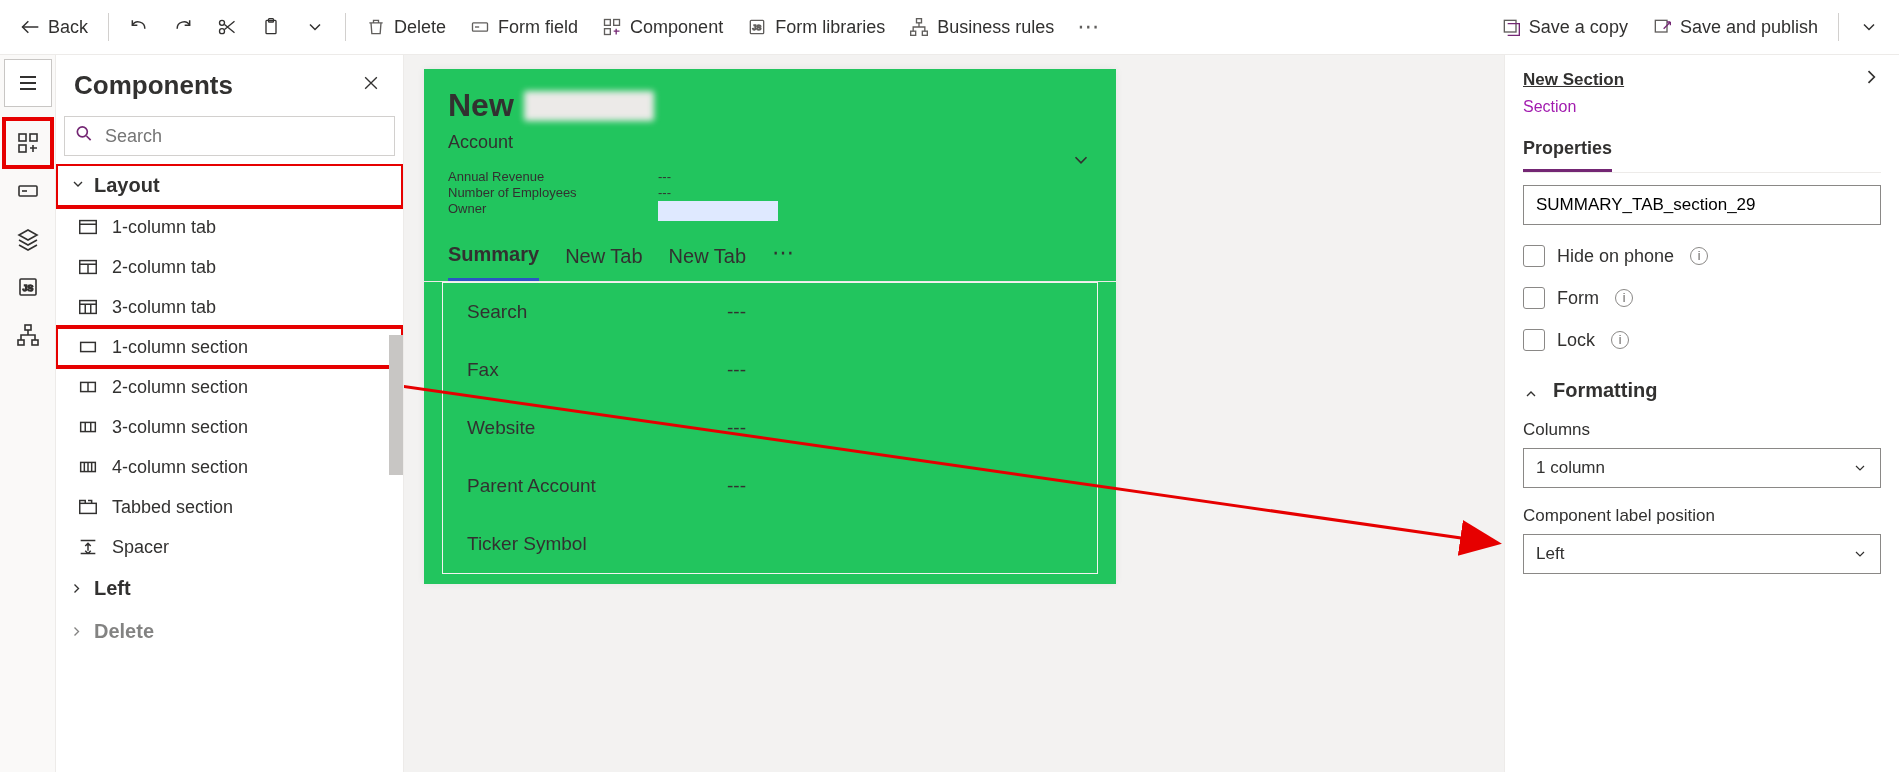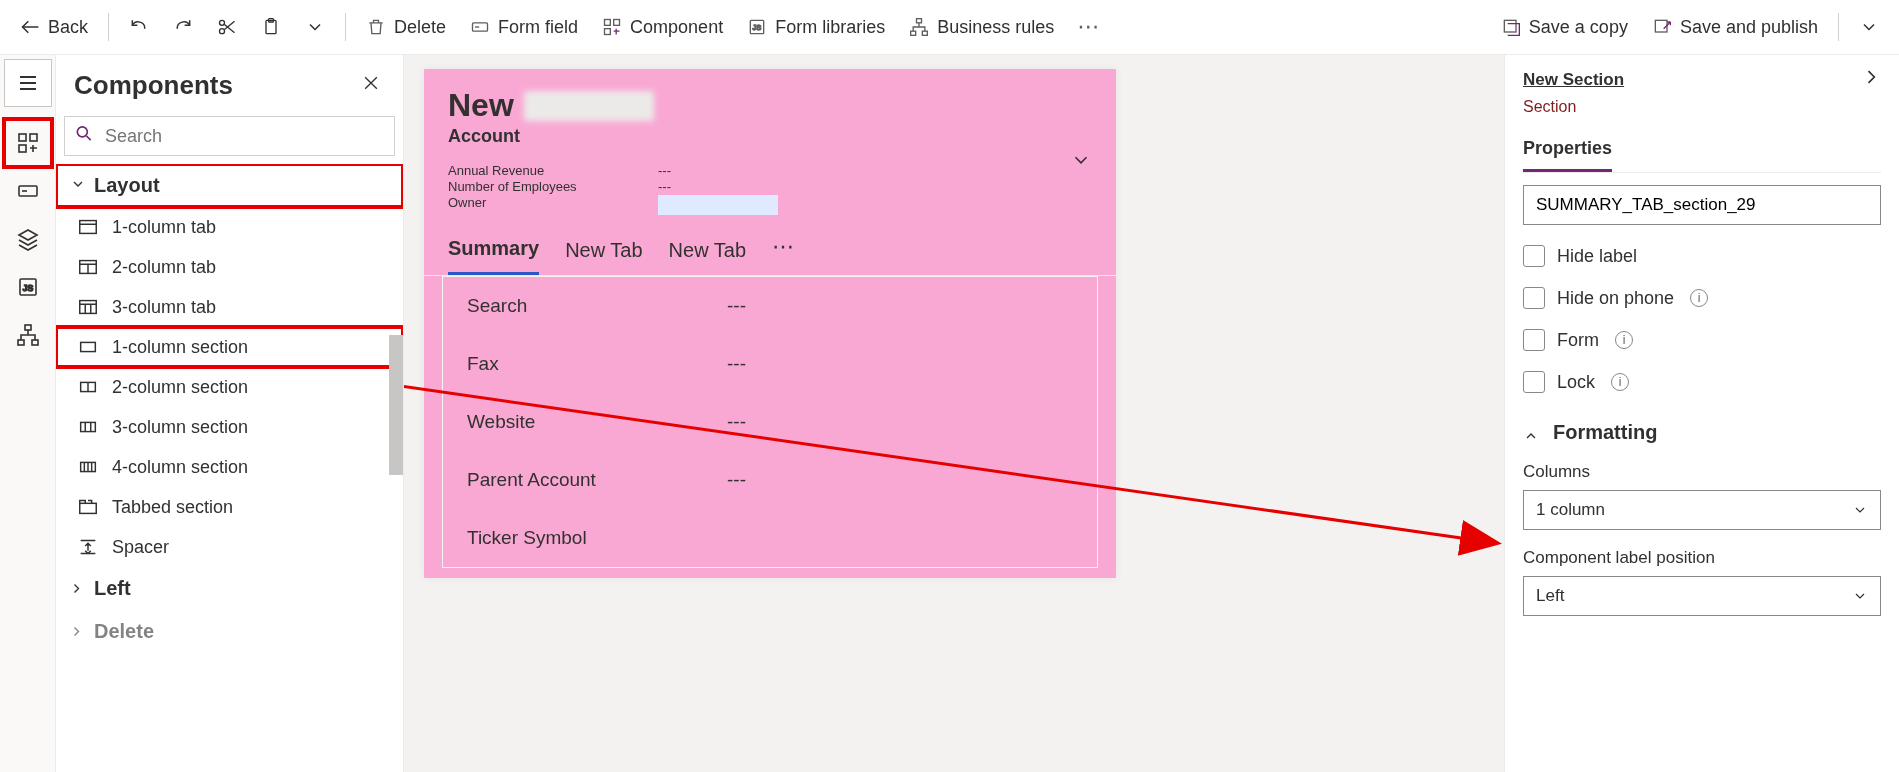--- a/index.html
+++ b/index.html
@@ -39,47 +39,47 @@
   .tree .item.highlight { outline: 4px solid #e60000; outline-offset: -2px; }
   .tree .item .iicon { width: 24px; height: 24px; display:inline-flex; align-items:center; justify-content:center;}
   .tree .item .iicon svg{width:22px;height:22px;}
   .chev { display:inline-block; transform: rotate(0); }
   .chev.right { transform: rotate(-90deg); }
   .panel-scroll { position:absolute; right:0; top:150px; width:14px; height:280px; }
   .panel-scroll .thumb{ position:absolute; top:130px; width:14px; height:140px; background:#c8c6c4;}
 
   
   .canvas { flex: 1; padding: 14px 20px; overflow: hidden; position: relative; background:#f3f2f1;}
-  .form-card { width: 692px; background: #f9a8d4; box-shadow: 0 0 8px rgba(0,0,0,.06); }
+  .form-card { width: 692px; background: #22c55e; box-shadow: 0 0 8px rgba(0,0,0,.06); }
   .form-hd { padding: 18px 24px 6px 24px; position: relative; }
   .form-hd .title-row { display:flex; align-items:center; gap:10px;}
   .form-hd .title { font-size: 32px; font-weight: 700; }
   .form-hd .blur { width: 130px; height: 30px; background: #eceae8; filter: blur(3px); border-radius:2px;}
-  .form-hd .sub { font-size: 18px; font-weight:700; margin-top: 2px; }
+  .form-hd .sub { font-size: 18px; font-weight:400; margin-top: 8px; }
   .meta { padding: 10px 24px 6px 24px; display: grid; grid-template-columns: 210px 1fr; row-gap: 1px; font-size: 13px; color:#323130;}
   .meta .v { color:#323130;}
   .meta .owner-val { width: 120px; height: 20px; background: #dfe9ff; }
   .form-hd .expand { position:absolute; right:24px; top:80px; cursor:pointer;}
   .tabs { display: flex; align-items: center; gap: 26px; padding: 6px 24px 0 24px; border-bottom: 1px solid #edebe9; font-size: 20px;}
   .tab { padding: 10px 0 12px 0; cursor: pointer; }
   .tab.active { font-weight: 700; border-bottom: 3px solid #2b56c4; }
   .tab-extra{ color:#323130;}
   .tab-more{ font-size:22px; cursor:pointer; padding-bottom:8px;}
   .fields-wrap { position: relative; padding: 0 18px 10px 18px; }
   .fields-scroll { max-height: 355px; overflow-y: scroll; border:1px solid #f3f2f1; }
   .fields-scroll::-webkit-scrollbar{width:16px;background:#f3f2f1;}
   .fields-scroll::-webkit-scrollbar-thumb{background:#c8c6c4;}
   .frow { display: grid; grid-template-columns: 260px 1fr; align-items: center; padding: 18px 24px; font-size: 19px;}
   .frow .fv{ color:#323130;}
 
   
   .panel-right { width: 395px; background: #fff; border-left: 1px solid #edebe9; padding: 12px 18px; overflow-y: auto; }
   .panel-right .rtitle { display:flex; align-items:center; justify-content:space-between;}
   .panel-right h2 { font-size: 17px; font-weight: 600; text-decoration: underline; }
-  .panel-right .rsub { color: #7f1d1d; font-size: 16px; margin-top: 6px; }
+  .panel-right .rsub { color: #a21caf; font-size: 16px; margin-top: 6px; }
   .rtabs { display:flex; gap:18px; border-bottom:1px solid #edebe9; margin-top:14px;}
   .rtab { padding:8px 0 10px 0; font-size:18px; font-weight:600; cursor:pointer;}
   .rtab.active{ border-bottom:3px solid #742774;}
   .rfield { margin-top:12px;}
   .rfield input[type=text]{ width:100%; height:40px; border:1px solid #8a8886; padding:0 12px; font-size:17px;}
   .cb-row{ display:flex; align-items:center; gap:12px; margin-top:20px; font-size:18px;}
   .cb{ width:22px; height:22px; border:1px solid #8a8886; border-radius:3px; cursor:pointer; background:#fff;}
   .info{ width:18px;height:18px; border:1px solid #8a8886; border-radius:50%; display:inline-flex;align-items:center;justify-content:center; font-size:12px; color:#605e5c; margin-left:4px;}
   .rsection-hdr{ display:flex; align-items:flex-end; gap:14px; margin-top:28px; font-size:20px; font-weight:600; cursor:pointer;}
   .rlabel{ font-size:17px; margin-top:18px; font-weight:400;}
@@ -462,24 +462,20 @@
     </div>
     <div class="rsub">Section</div>
     <div class="rtabs">
       <div class="rtab active">Properties</div>
     </div>
     <div class="rfield">
       <input type="text" value="SUMMARY_TAB_section_29" style="">
     </div>
     <div class="cb-row">
         <span class="cb"></span>
-        <span>Hide label</span>
-      </div>
-    <div class="cb-row">
-        <span class="cb"></span>
         <span>Hide on phone</span>
         <span class="info">i</span>
       </div>
     <div class="cb-row">
         <span class="cb"></span>
         <span>Form</span>
         <span class="info">i</span>
       </div>
     <div class="cb-row">
         <span class="cb"></span>

